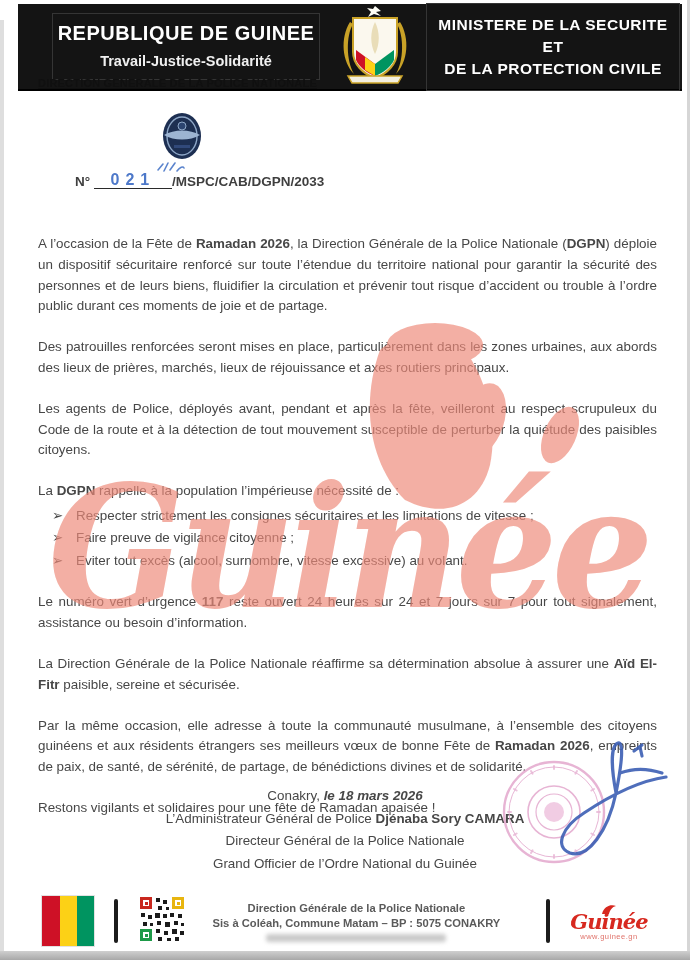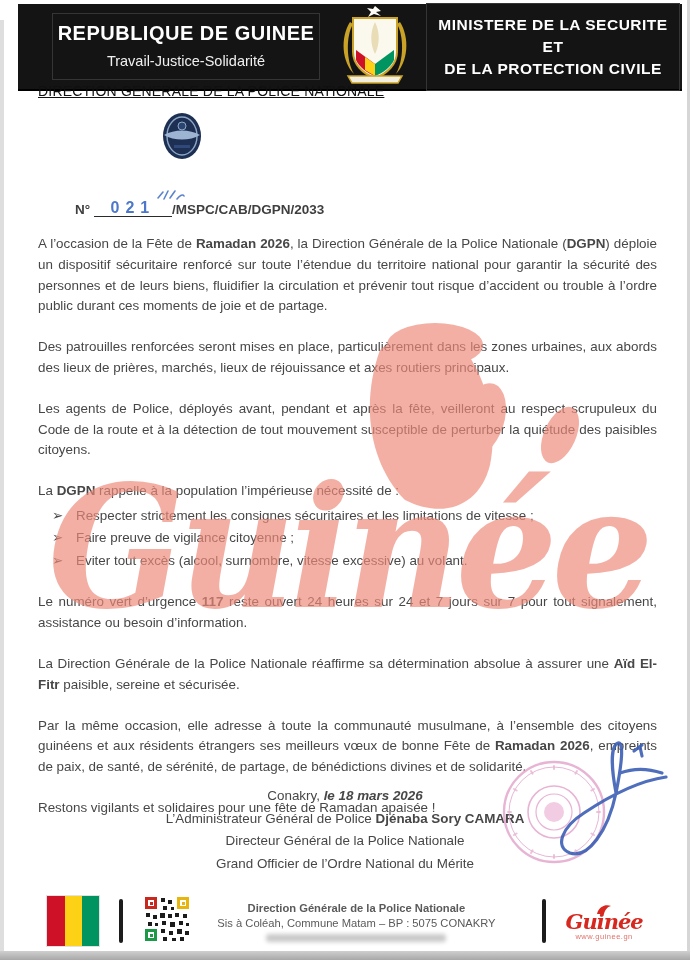--- a/index.html
+++ b/index.html
@@ -11,34 +11,34 @@
   
   .edge-bottom{position:absolute;left:0;right:0;bottom:0;height:9px;background:linear-gradient(#cfcfcf,#a8a8a8);}
   .edge-left{position:absolute;left:0;top:20px;bottom:0;width:4px;background:#dedede;}
   .edge-right{position:absolute;right:0;top:0;bottom:0;width:3px;background:#d6d6d6;}
 
   
   .banner{position:absolute;left:18px;top:4px;width:664px;height:85px;background:#141414;
     display:flex;align-items:center;border-bottom:2px solid #000;justify-content:center;}
   .banner-left{margin-left:34px;width:258px;text-align:center;border:1px solid #353535;padding:8px 4px 10px;}
   .banner-left .t1{color:#fff;font-weight:bold;font-size:20px;letter-spacing:.5px;}
-  .banner-left .t2{color:#f0f0f0;font-weight:normal;font-size:14.5px;margin-top:8px;}
+  .banner-left .t2{color:#f0f0f0;font-weight:bold;font-size:14.5px;margin-top:8px;}
   .banner-crest{flex:0 0 auto;margin:0 14px 0 18px;}
   .banner-right{flex:1;text-align:center;border:1px solid #353535;padding:10px 2px;margin-right:2px;}
   .banner-right .t1,.banner-right .t2{color:#fff;font-weight:bold;font-size:15.5px;letter-spacing:.5px;line-height:22px;}
 
-  .dept{position:absolute;left:38px;top:83px;font-size:14px;font-weight:normal;color:#101010;
+  .dept{position:absolute;left:38px;top:77px;font-size:11px;font-weight:bold;color:#101010;
     text-decoration:underline;letter-spacing:.2px;}
 
   .badge{position:absolute;left:160px;top:111px;}
 
   
   .refline{position:absolute;left:75px;top:172px;font-size:13.5px;font-weight:bold;color:#3f3f3f;display:flex;align-items:flex-end;}
   .ref-num{display:inline-block;min-width:78px;border-bottom:1.6px solid #2a2a2a;text-align:center;
-    color:#4d78c9;font-size:16px;letter-spacing:6px;font-weight:bold;line-height:16px;position:relative;margin-top:28px;}
+    color:#4d78c9;font-size:16px;letter-spacing:6px;font-weight:bold;line-height:16px;position:relative;}
   .ref-mark{position:absolute;right:-14px;top:-12px;}
 
   .doc-title{position:absolute;left:0;right:0;top:206px;text-align:center;font-size:13.2px;
     font-weight:bold;color:#2e2e2e;letter-spacing:.1px;}
 
   
   .body{position:absolute;left:38px;right:33px;top:234px;z-index:1;}
   .para{margin:0 0 20px 0;font-size:13.4px;line-height:20.8px;text-align:justify;color:#474747;}
   .para.tight{margin-bottom:3px;}
   .blist{margin:0 0 20px 14px;}
@@ -56,21 +56,21 @@
   .signature{position:absolute;left:488px;top:733px;z-index:3;pointer-events:none;}
 
   
   .footer{position:absolute;left:0;right:0;top:892px;height:58px;display:flex;align-items:center;justify-content:center;z-index:1;}
   .flag{width:52px;height:50px;display:flex;box-shadow:0 0 0 1px #e2e2e2;}
   .flag div{flex:1;}
   .fdiv{width:4px;height:44px;background:#1c1c1c;border-radius:2px;margin:0 20px;}
   .qr{margin-right:26px;}
   .forg{text-align:center;margin-right:26px;min-width:260px;}
   .forg .l1{font-size:11.2px;font-weight:bold;color:#5a5a5a;line-height:15px;}
-  .forg .l2{font-size:11.2px;font-weight:normal;color:#5a5a5a;line-height:15px;}
+  .forg .l2{font-size:11.2px;font-weight:bold;color:#5a5a5a;line-height:15px;}
   .forg .lblur{height:8px;width:180px;margin:3px auto 0;background:#c9c9c9;filter:blur(2px);border-radius:3px;}
   .flogo{text-align:center;}
   .flogo .g{font-family:"DejaVu Serif",serif;font-style:italic;font-weight:bold;font-size:21px;color:#d7281f;letter-spacing:-1px;line-height:20px;}
   .flogo .u{font-size:7.5px;color:#e0736b;letter-spacing:.5px;}
   .flogo .bird{display:block;margin:0 auto -4px;}
 </style>
 </head>
 <body>
 
 <div class="page">
@@ -161,21 +161,21 @@
         <ellipse cx="530" cy="120" rx="16" ry="30" transform="rotate(24 530 120)"></ellipse>
         <text x="318" y="292" text-anchor="middle" textLength="600" lengthAdjust="spacingAndGlyphs" font-family="DejaVu Serif, serif" font-style="italic" font-weight="bold" font-size="168" letter-spacing="-6">Guinée</text>
       </g>
     </svg>
   </div>
 
   <div class="sigblock">
       <div class="sig-line">Conakry, <span style="font-weight: bold; font-style: italic;">le 18 mars 2026</span></div>
       <div class="sig-line">L’Administrateur Général de Police <span style="font-weight: bold;">Djénaba Sory CAMARA</span></div>
       <div class="sig-line">Directeur Général de la Police Nationale</div>
-      <div class="sig-line">Grand Officier de l’Ordre National du Mérite</div>
+      <div class="sig-line">Grand Officier de l’Ordre National du Guinée</div>
     </div>
 
   <div class="stamp">
     <svg width="108" height="108" viewBox="0 0 108 108">
       <g stroke="#e3a8cd" fill="none" opacity="0.85">
         <circle cx="54" cy="54" r="50" stroke-width="2.4"></circle>
         <circle cx="54" cy="54" r="45" stroke-width="1"></circle>
         <circle cx="54" cy="54" r="26" stroke-width="1.6"></circle>
         <g stroke-width="2" stroke-linecap="round" opacity="0.8">
           <path d="M54 8 v3 M77 13 l-1.5 2.6 M94 31 l-2.6 1.5 M100 54 h-3 M94 77 l-2.6 -1.5 M77 95 l-1.5 -2.6 M54 100 v-3 M31 95 l1.5 -2.6 M14 77 l2.6 -1.5 M8 54 h3 M14 31 l2.6 1.5 M31 13 l1.5 2.6"></path>

